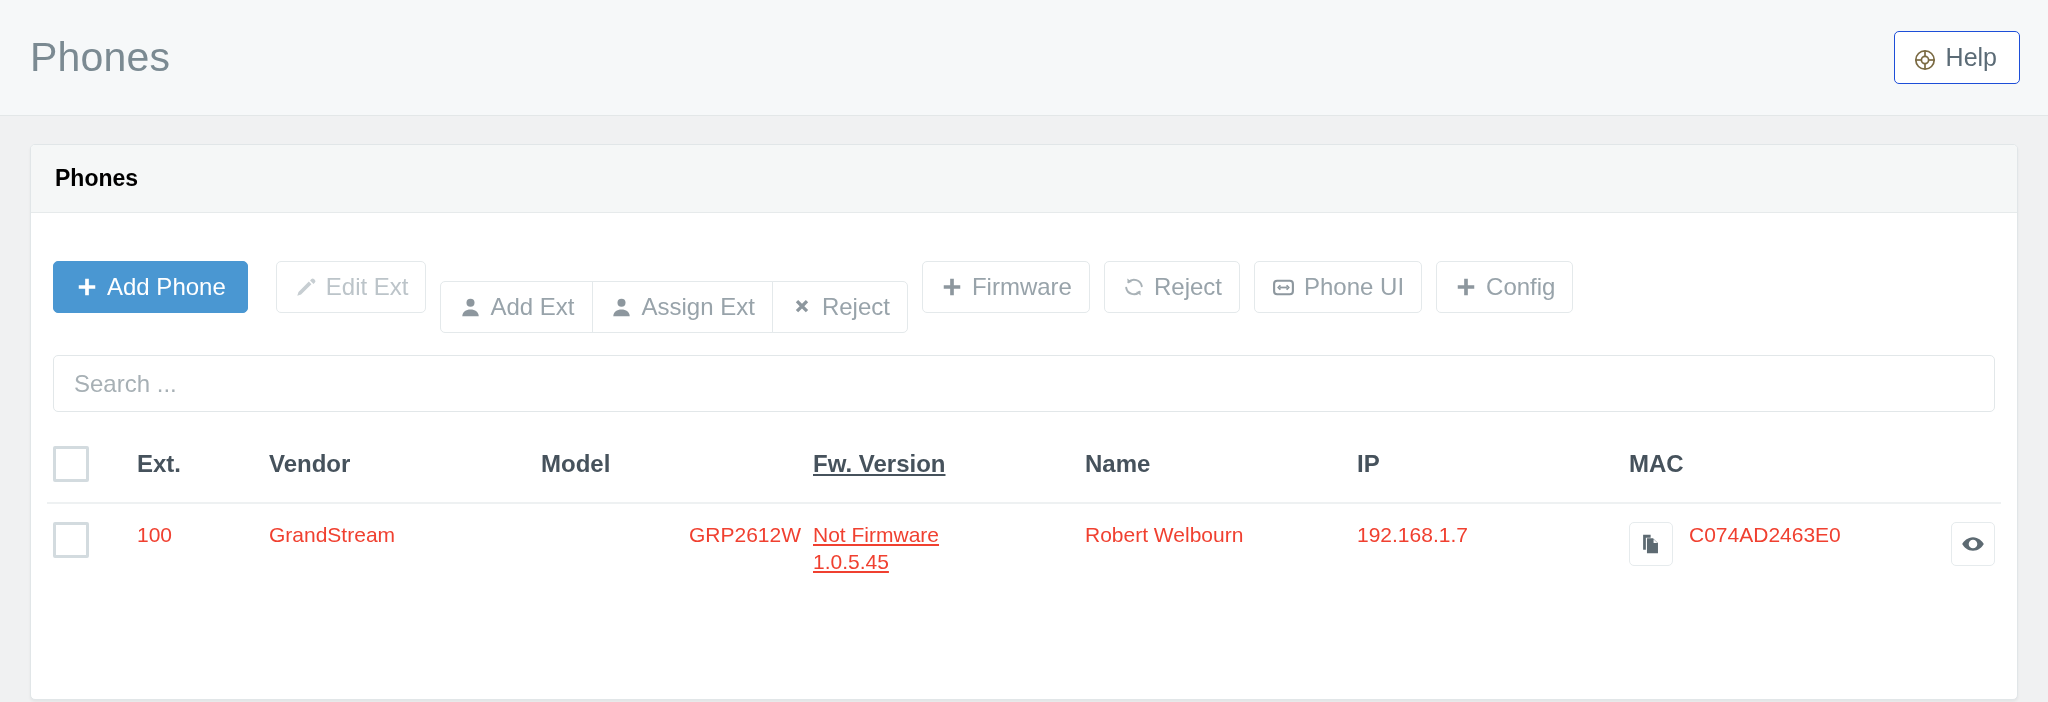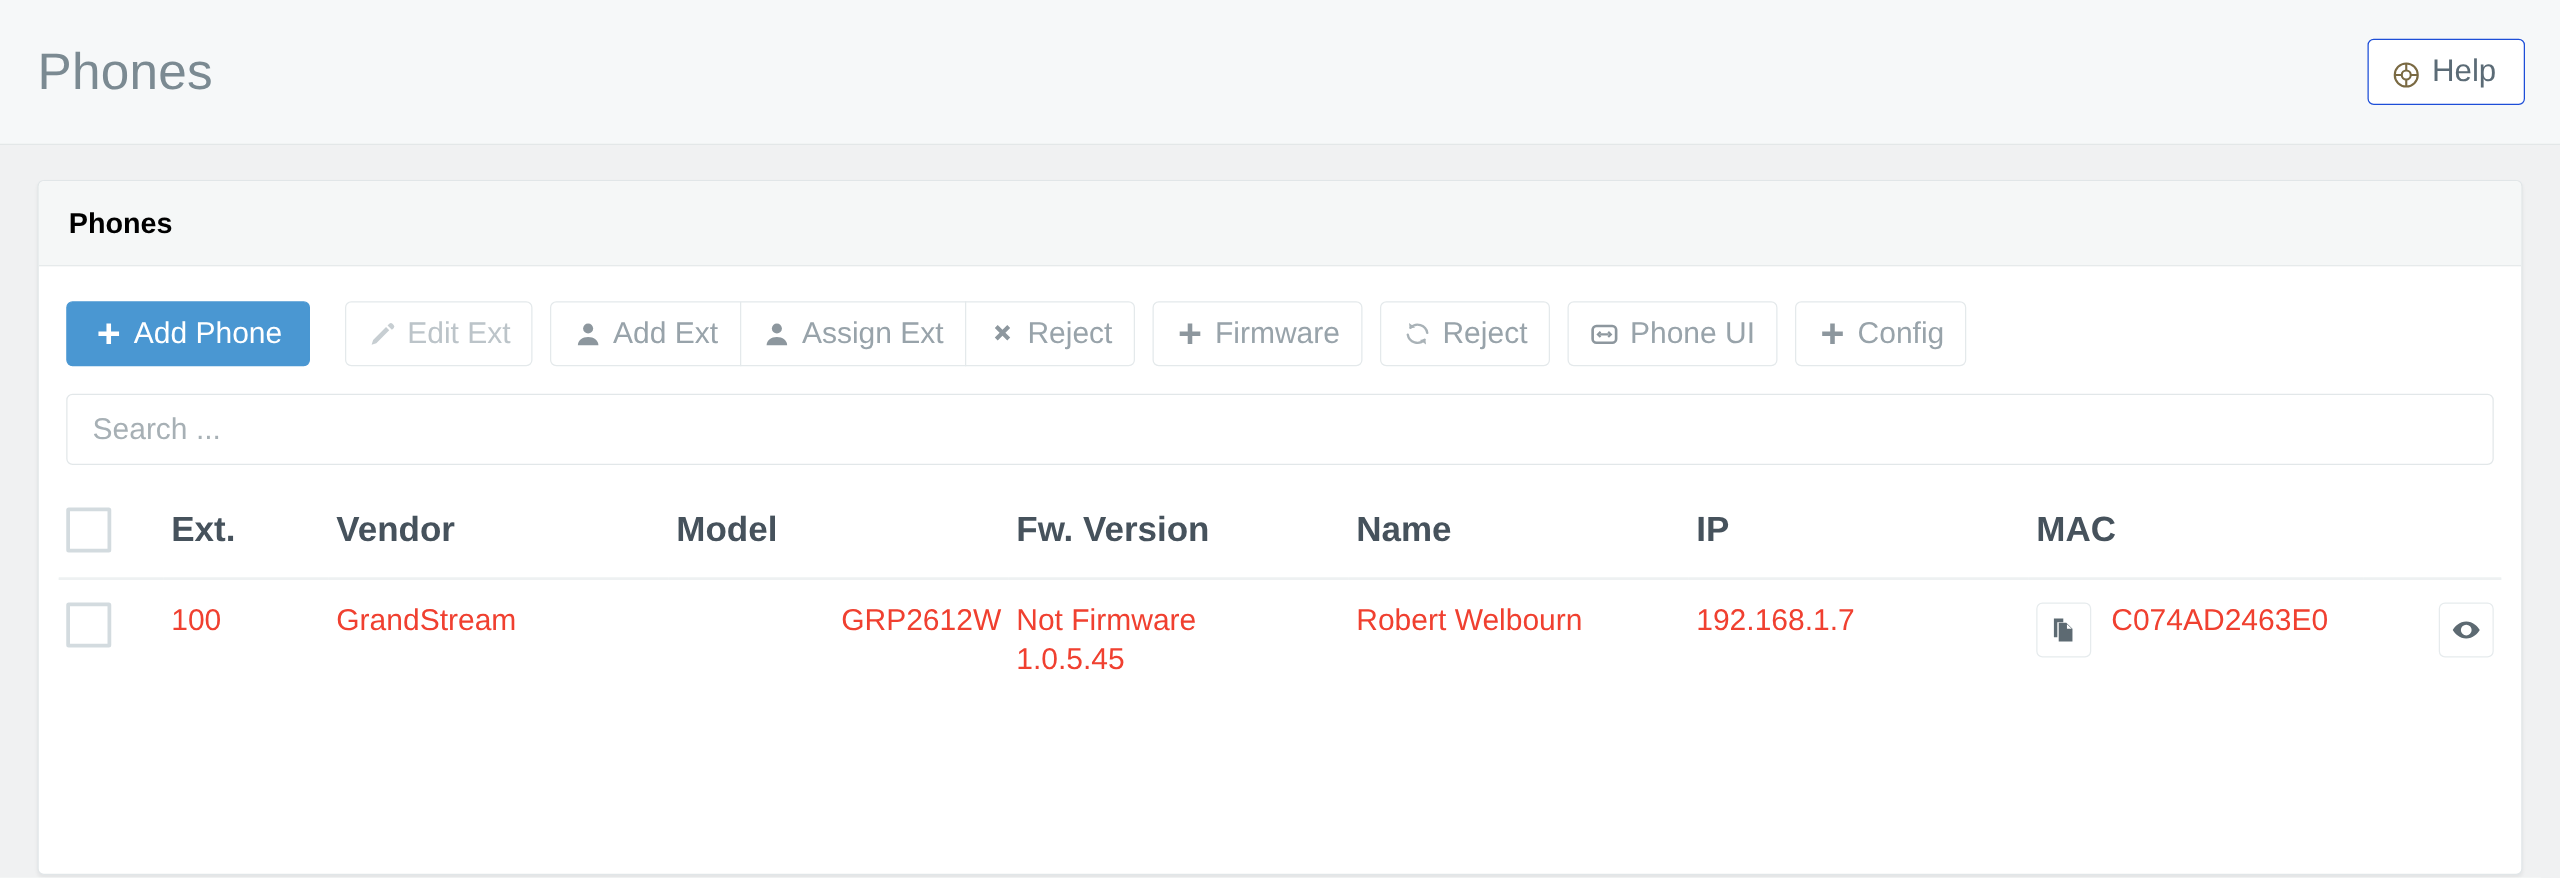--- a/index.html
+++ b/index.html
@@ -89,21 +89,21 @@
     background: #4a97d2;
     border-color: #4a97d2;
     color: #ffffff;
     font-weight: 400;
     margin-right: 14px;
     padding: 0 21px;
   }
   .btn.muted { color: #bcc4c9; }
   .btn.dark-icon .ico { color: #8d979e; }
   .btn + .btn { margin-left: 14px; }
-  .btn-group { display: inline-flex; margin-left: 14px; }
+  .btn-group { display: inline-flex; margin-left: 14px; margin-top: 40px; }
   .btn-group .btn { border-radius: 0; margin-left: 0; margin-right: -1px; }
   .btn-group .btn:first-child { border-radius: 5px 0 0 5px; }
   .btn-group .btn:last-child { border-radius: 0 5px 5px 0; margin-right: 0; }
   .btn-group + .btn { margin-left: 14px; text-align: center; }
   .ico {
     display: inline-flex;
     align-items: center;
     justify-content: center;
     width: 24px; height: 24px;
     flex: 0 0 auto;
@@ -128,38 +128,38 @@
 
   
   #phones-table {
     width: 100%;
     border-collapse: collapse;
     margin-top: 22px;
     table-layout: fixed;
   }
   #phones-table th {
     text-align: left;
-    font-size: 28px;
+    font-size: 24px;
     font-weight: bold;
     color: #46525c;
     padding: 12px 6px 20px 6px;
     border-bottom: 2px solid #eef1f2;
   }
   #phones-table td {
-    font-size: 24px;
+    font-size: 21px;
     color: #f04030;
     padding: 18px 6px;
     vertical-align: top;
     line-height: 1.28;
   }
   th.col-check, td.col-check { width: 84px; padding-left: 16px; }
   th.col-ext,    td.col-ext    { width: 132px; }
   th.col-vendor, td.col-vendor { width: 272px; }
   th.col-model,  td.col-model  { width: 272px; text-align: right; }
-  th.col-fw,     td.col-fw     { width: 272px; }
+  th.col-fw,     td.col-fw     { width: 272px; text-decoration: underline; }
   th.col-name,   td.col-name   { width: 272px; }
   th.col-ip,     td.col-ip     { width: 272px; }
   th.col-mac,    td.col-mac    { width: auto; }
   th.col-act,    td.col-act    { width: 110px; }
 
   .checkbox {
     width: 36px; height: 36px;
     border: 3px solid #d3dbdf;
     background: #ffffff;
     border-radius: 2px;

